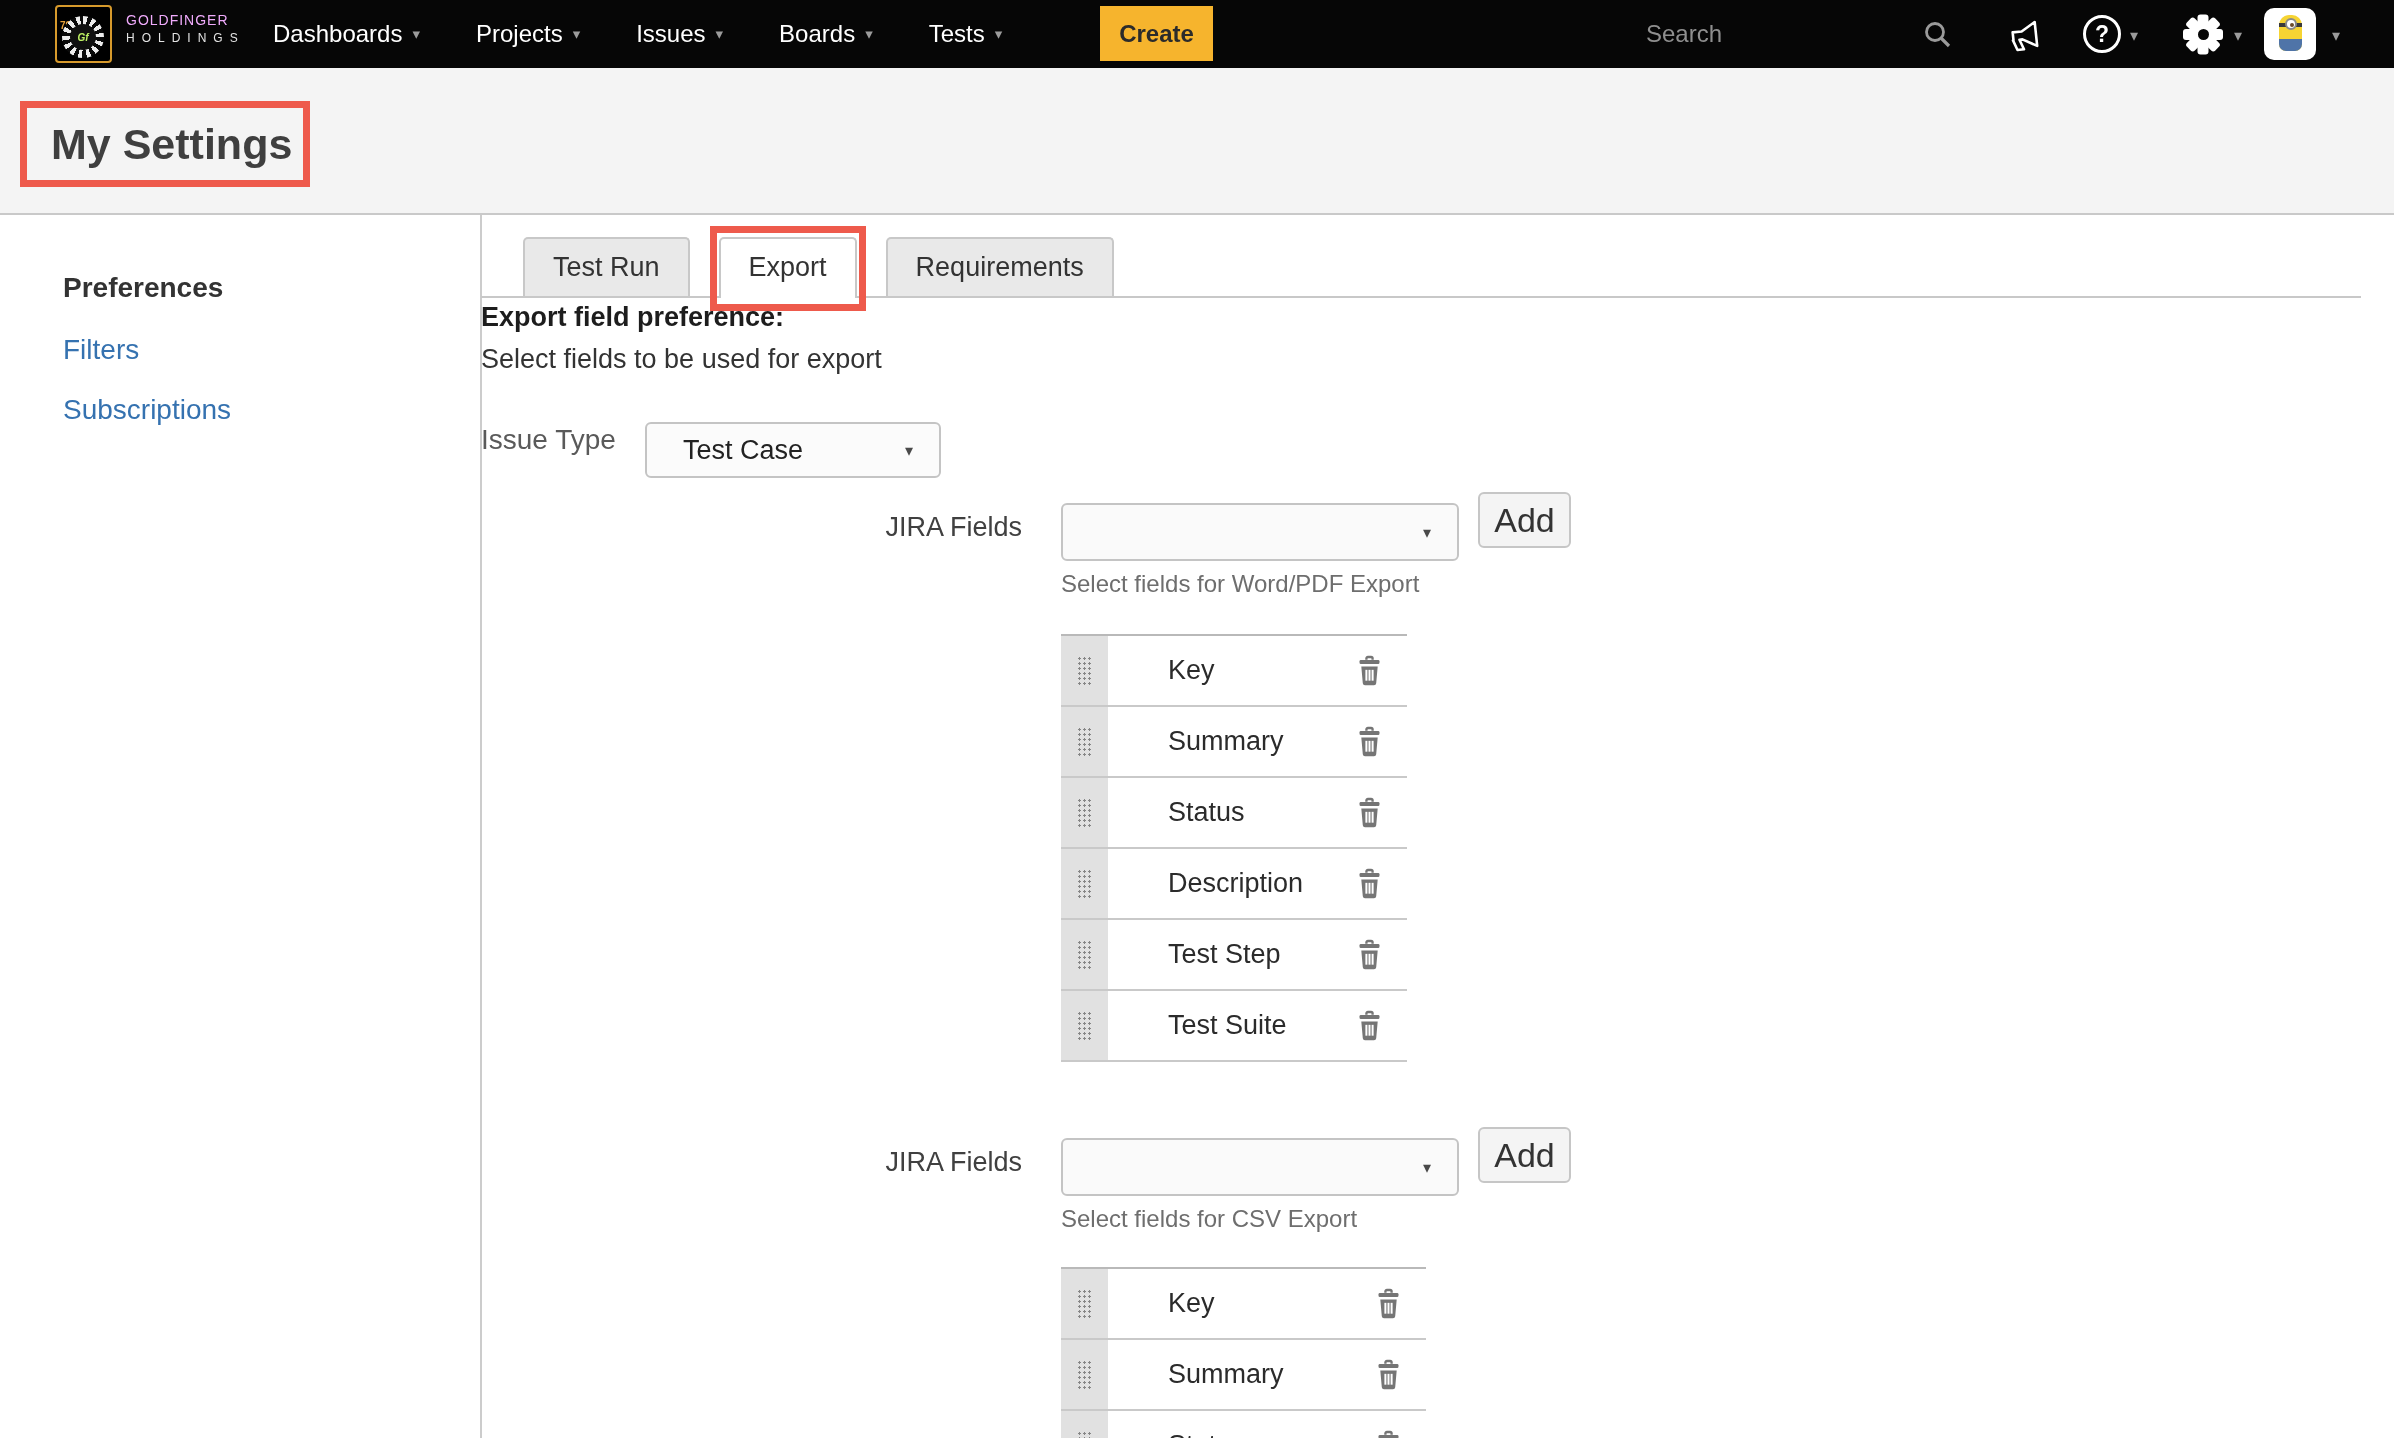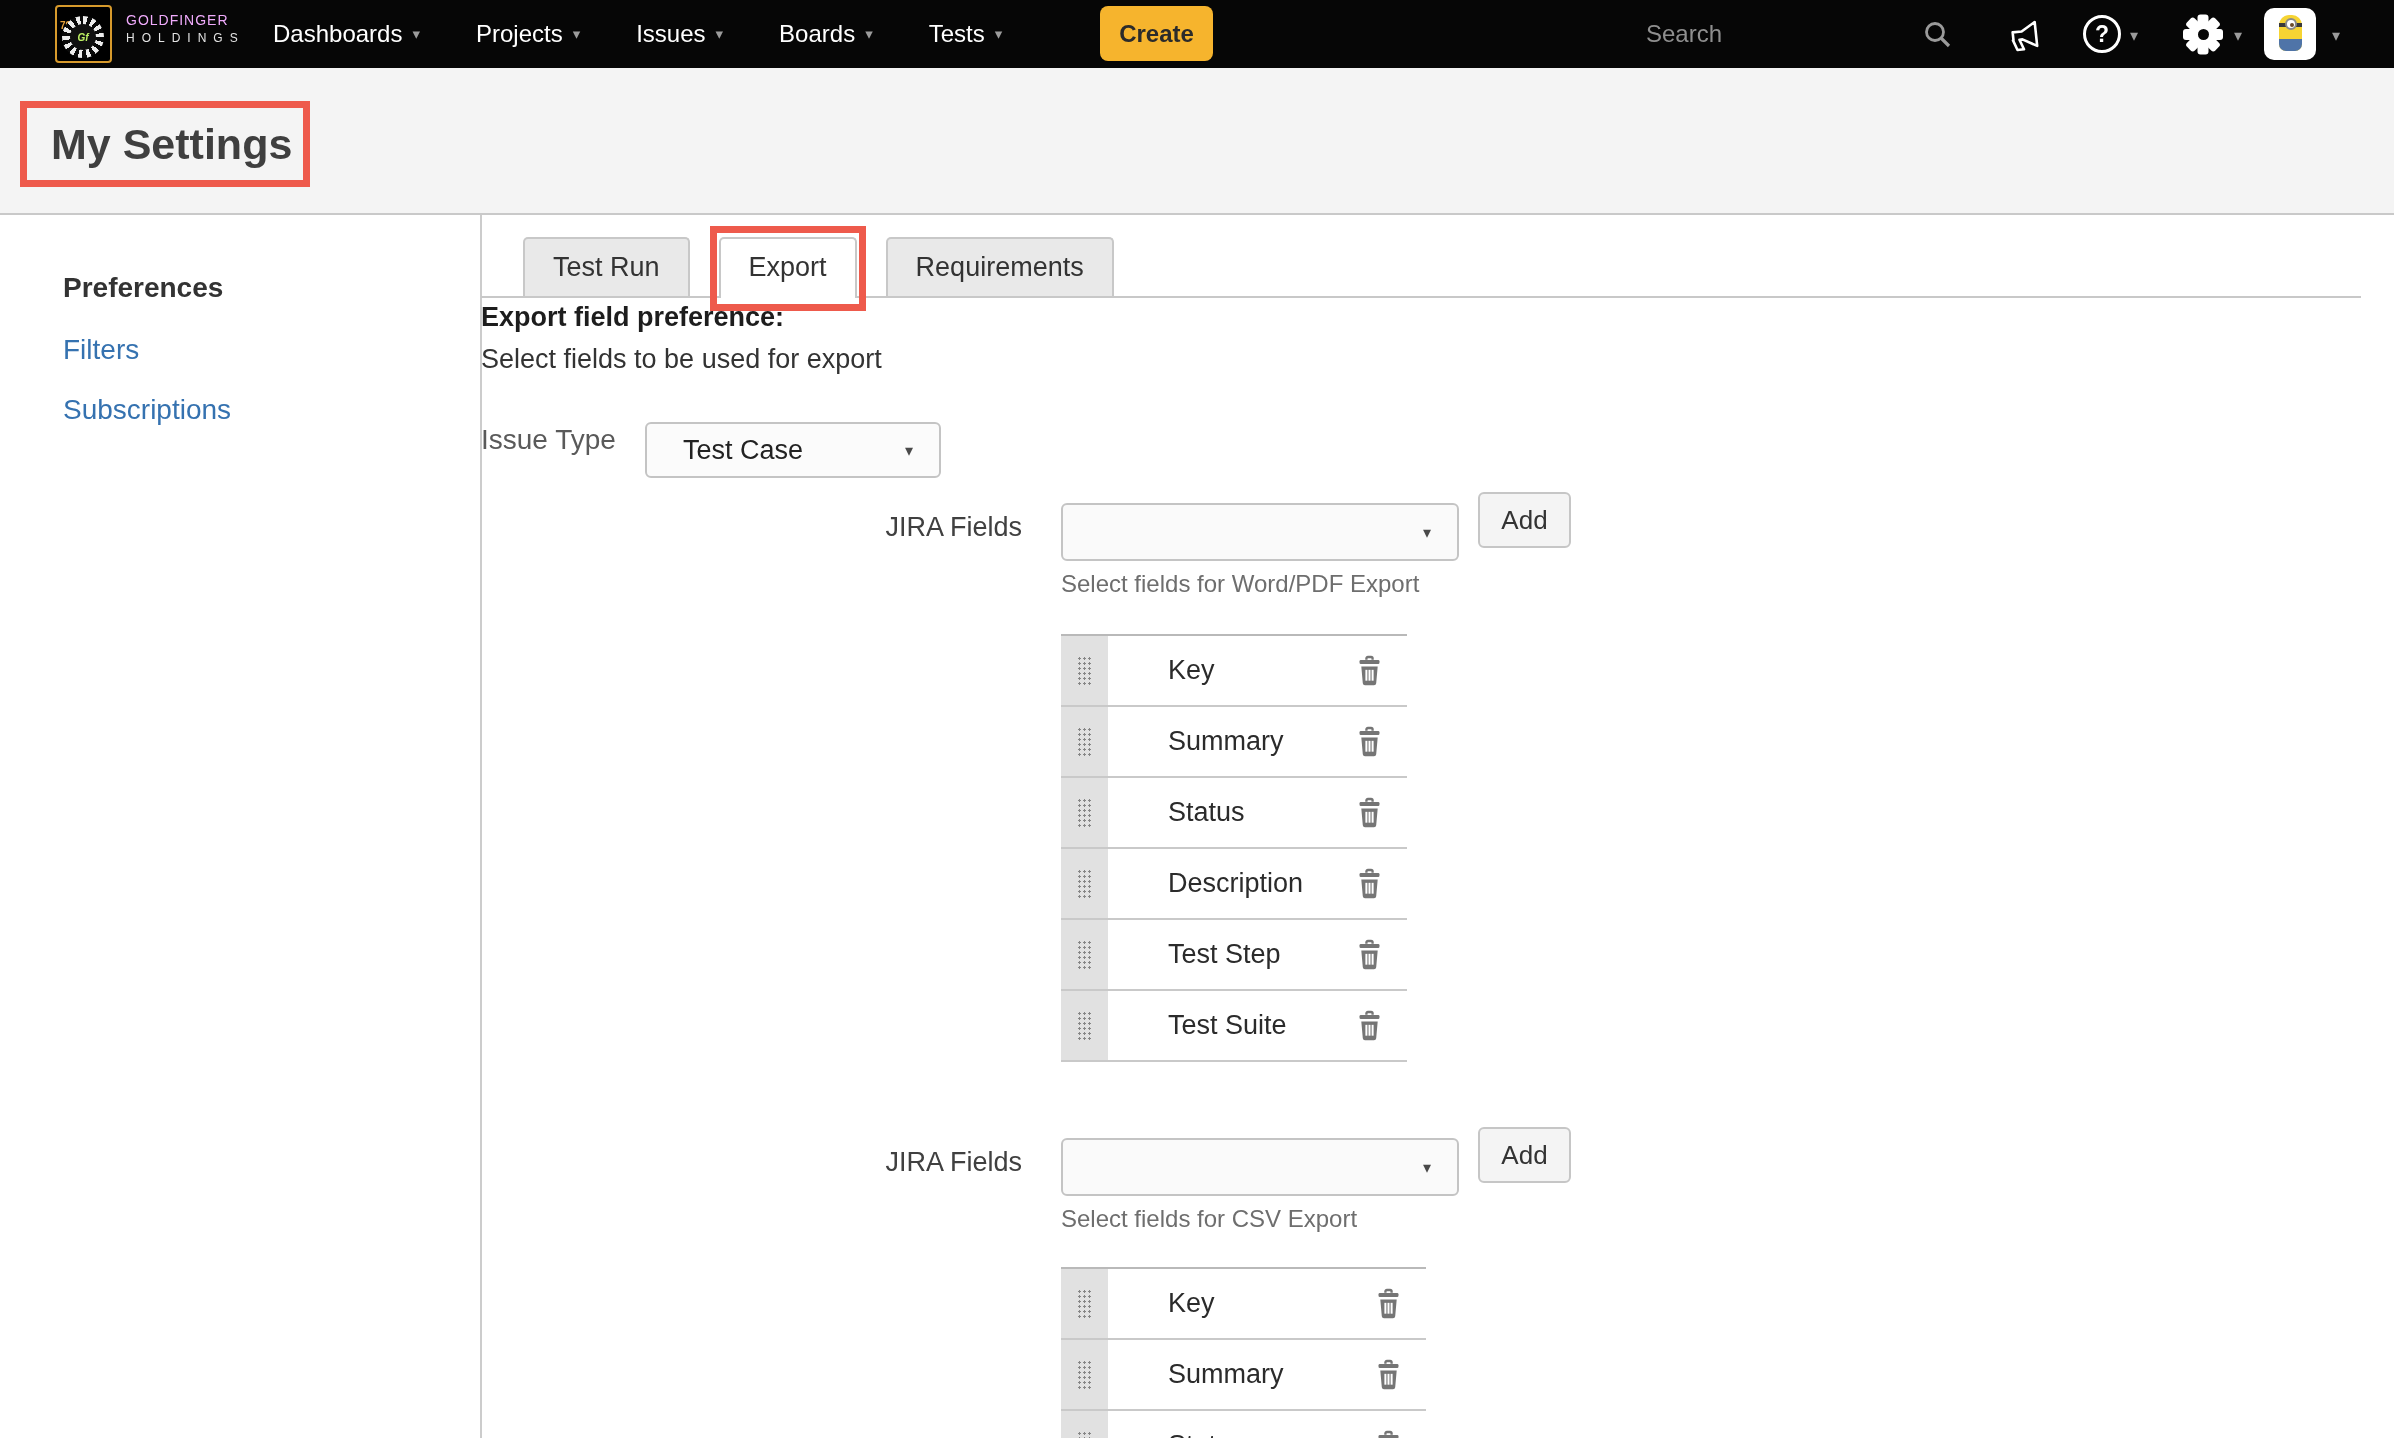--- a/index.html
+++ b/index.html
@@ -17,21 +17,21 @@
                background:#101010; color:#bef264; font-weight:bold; font-style:italic;
                font-size:10px; display:flex; align-items:center; justify-content:center; }
   .brand { position:absolute; left:126px; top:12px; }
   .brand-title { color:#f0abfc; font-weight:normal; font-size:14px; letter-spacing:1px; }
   .brand-sub   { color:#e3e3e3; font-size:12px; letter-spacing:7px; margin-top:3px; }
 
   .nav-menus { position:absolute; left:273px; top:0; height:68px; display:flex; align-items:center; }
   .nav-item { color:#fff; font-size:24px; margin-right:56px; display:flex; align-items:center; cursor:pointer; }
   .nav-caret { color:#9b9b9b; font-size:15px; margin-left:10px; }
   .create-btn { position:absolute; left:1100px; top:6px; width:113px; height:55px; background:#f6b42d;
-                border:none; border-radius:8px; color:#2b2b2b; font-weight:bold; font-size:24px;
+                border:none; border-radius:0; color:#2b2b2b; font-weight:bold; font-size:24px;
                 display:flex; align-items:center; justify-content:center; cursor:pointer; }
   .search-input { position:absolute; left:1646px; top:16px; width:230px; height:36px; background:transparent;
                   border:none; outline:none; color:#ddd; font-size:24px; }
   .search-input::placeholder { color:#8f8f8f; }
   .mag { position:absolute; left:1922px; top:19px; }
   .megaphone { position:absolute; left:2006px; top:15px; transform:rotate(-6deg); }
   .help-circle { position:absolute; left:2083px; top:15px; width:38px; height:38px; border:3.5px solid #fff;
                  border-radius:50%; color:#fff; font-weight:bold; font-size:23px;
                  display:flex; align-items:center; justify-content:center; }
   .tiny-caret { position:absolute; color:#9b9b9b; font-size:16px; top:26px; }
@@ -79,21 +79,21 @@
         display:flex; align-items:center; cursor:pointer; }
   .dd .dd-text { font-size:27px; color:#222; padding-left:36px; }
   .dd .dd-caret { position:absolute; right:26px; color:#4a4a4a; font-size:16px; }
   .issue-dd { left:645px; top:422px; width:296px; height:56px; }
 
   .sec-label { position:absolute; left:880px; width:142px; text-align:right; font-size:27px; color:#404040; }
   .sec1-label { top:512px; } .sec2-label { top:1147px; }
   .sec1-dd { left:1061px; top:503px; width:398px; height:58px; background:#fafafa; }
   .sec2-dd { left:1061px; top:1138px; width:398px; height:58px; background:#fafafa; }
   .add-btn { position:absolute; width:93px; height:56px; background:#f4f4f4; border:2px solid #c6c6c6;
-             border-radius:6px; font-size:26px; color:#333; display:flex; align-items:center;
+             border-radius:6px; font-size:34px; color:#333; display:flex; align-items:center;
              justify-content:center; cursor:pointer; }
   .add1 { left:1478px; top:492px; } .add2 { left:1478px; top:1127px; }
   .caption { position:absolute; left:1061px; font-size:24px; color:#6e6e6e; }
   .cap1 { top:570px; } .cap2 { top:1205px; }
 
   .ftable { position:absolute; left:1061px; border-top:2px solid #b9b9b9; list-style:none; }
   .t1 { top:634px; width:346px; } .t2 { top:1267px; width:365px; }
   .frow { display:flex; align-items:center; height:71px; background:#fff; border-bottom:2px solid #c9c9c9; }
   .handle-cell { width:47px; align-self:stretch; background:#e1e1e1; display:flex;
                  align-items:center; justify-content:center; cursor:grab; }

